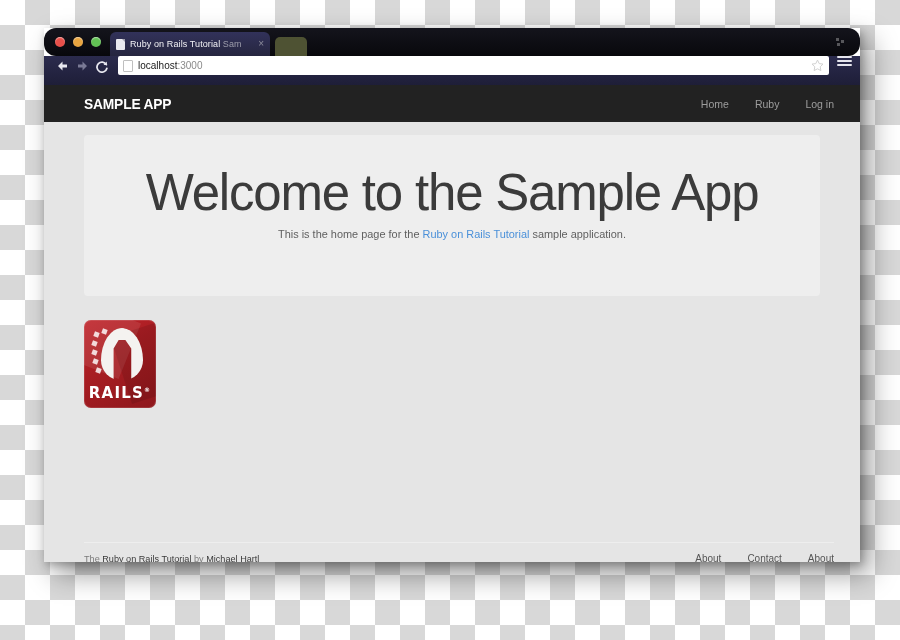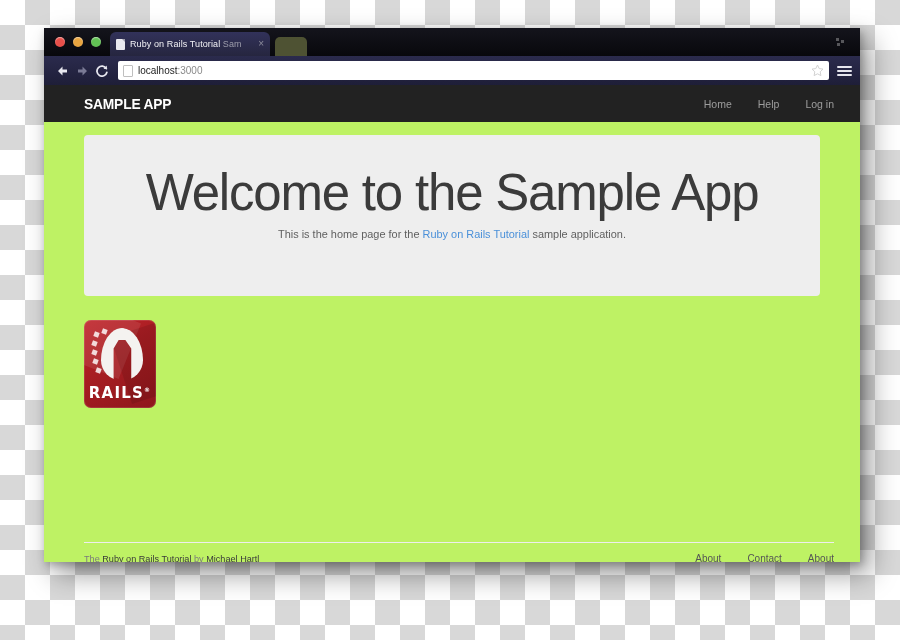--- a/index.html
+++ b/index.html
@@ -31,20 +31,21 @@
     box-shadow: 10px 12px 26px rgba(0,0,0,0.40), 2px 3px 8px rgba(0,0,0,0.25);
     overflow: hidden;
   }
 
   
   #tab-strip {
     position: relative;
     height: 28px;
     background: #0b0b12;
     background: linear-gradient(#14141c, #08080c);
+    border-radius: 12px;
   }
   .traffic-lights {
     position: absolute;
     left: 11px;
     top: 9px;
     display: flex;
     gap: 8px;
   }
   .light {
     width: 10px;
@@ -120,21 +121,21 @@
     height: 12px;
     opacity: 0.30;
   }
 
   
   #toolbar {
     height: 29px;
     background: #232341;
     background: linear-gradient(#2b2b4d, #1e1e38);
     display: flex;
-    align-items: center;
+    align-items: flex-start;
     padding: 0 8px;
     box-sizing: border-box;
   }
   .nav-btn {
     width: 20px;
     height: 20px;
     display: flex;
     align-items: center;
     justify-content: center;
     flex: none;
@@ -181,21 +182,21 @@
   #hamburger-menu span {
     display: block;
     height: 2px;
     background: #e6e6ee;
     border-radius: 1px;
   }
 
   
   #page {
     height: 546px;
-    background: #bef264;
+    background: #e5e5e5;
     position: relative;
     overflow: hidden;
   }
 
   
   #app-navbar {
     height: 37px;
     background: #222222;
     display: flex;
     align-items: center;
@@ -423,21 +424,21 @@
       <span></span>
     </span>
   </div>
 
   <div id="page">
 
     <div id="app-navbar">
       <span id="app-logo">SAMPLE APP</span>
       <nav id="navbar-links">
         <a href="#">Home</a>
-        <a href="#">Help</a>
+        <a href="#">Ruby</a>
         <a href="#">Log in</a>
       </nav>
     </div>
 
     <div id="jumbotron">
       <h1 id="hero-heading">Welcome to the Sample App</h1>
       <p id="hero-subtitle"><span>This is the home page for the </span><a href="#">Ruby on Rails Tutorial</a><span> sample application.</span></p>
     </div>
 
     <div id="rails-logo-wrap">

